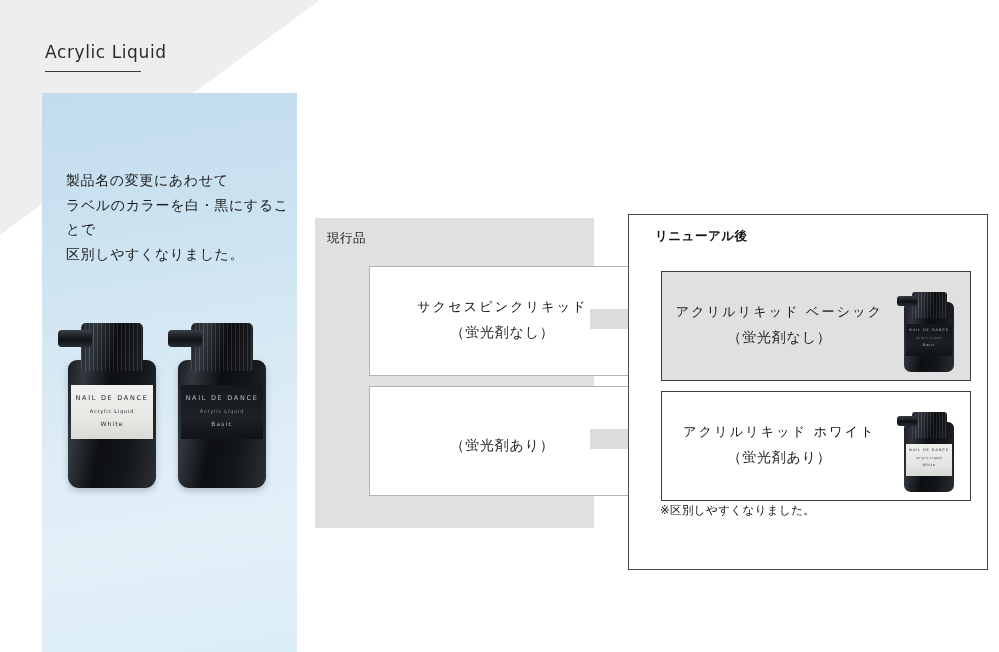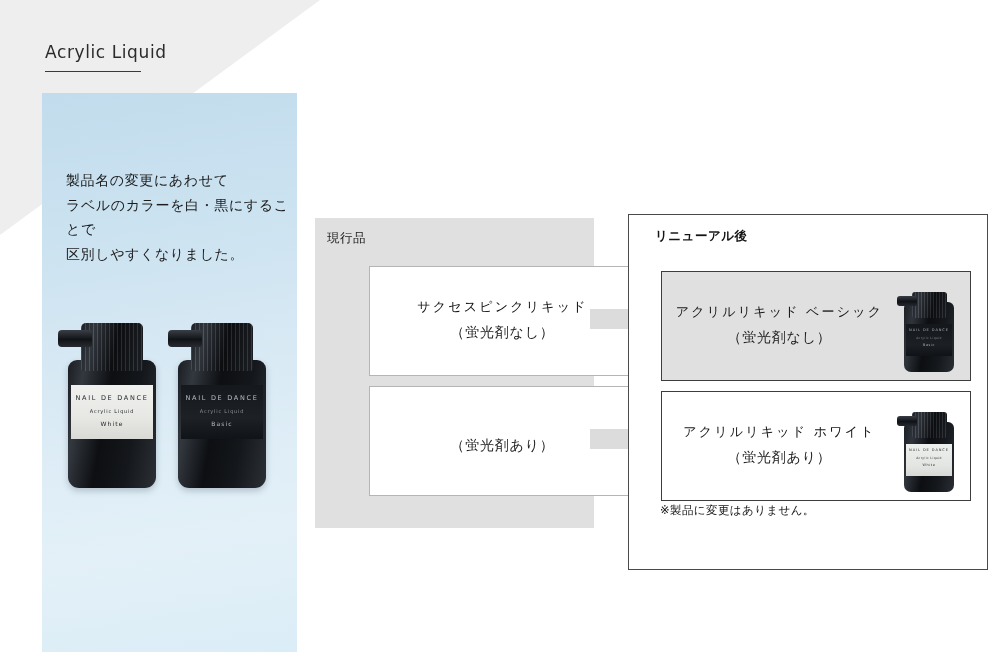--- a/index.html
+++ b/index.html
@@ -442,16 +442,16 @@
         <div class="tb-cap"></div>
         <div class="tb-nozzle"></div>
         <div class="tb-label white-label">
           <div class="tb-brand">NAIL DE DANCE</div>
           <div class="tb-sub">Acrylic Liquid</div>
           <div class="tb-var">White</div>
         </div>
       </div>
     </div>
 
-    <div id="renewal-note">※製品に変更はありません。</div>
+    <div id="renewal-note">※区別しやすくなりました。</div>
   </div>
 
 </div>
 
 </body></html>

